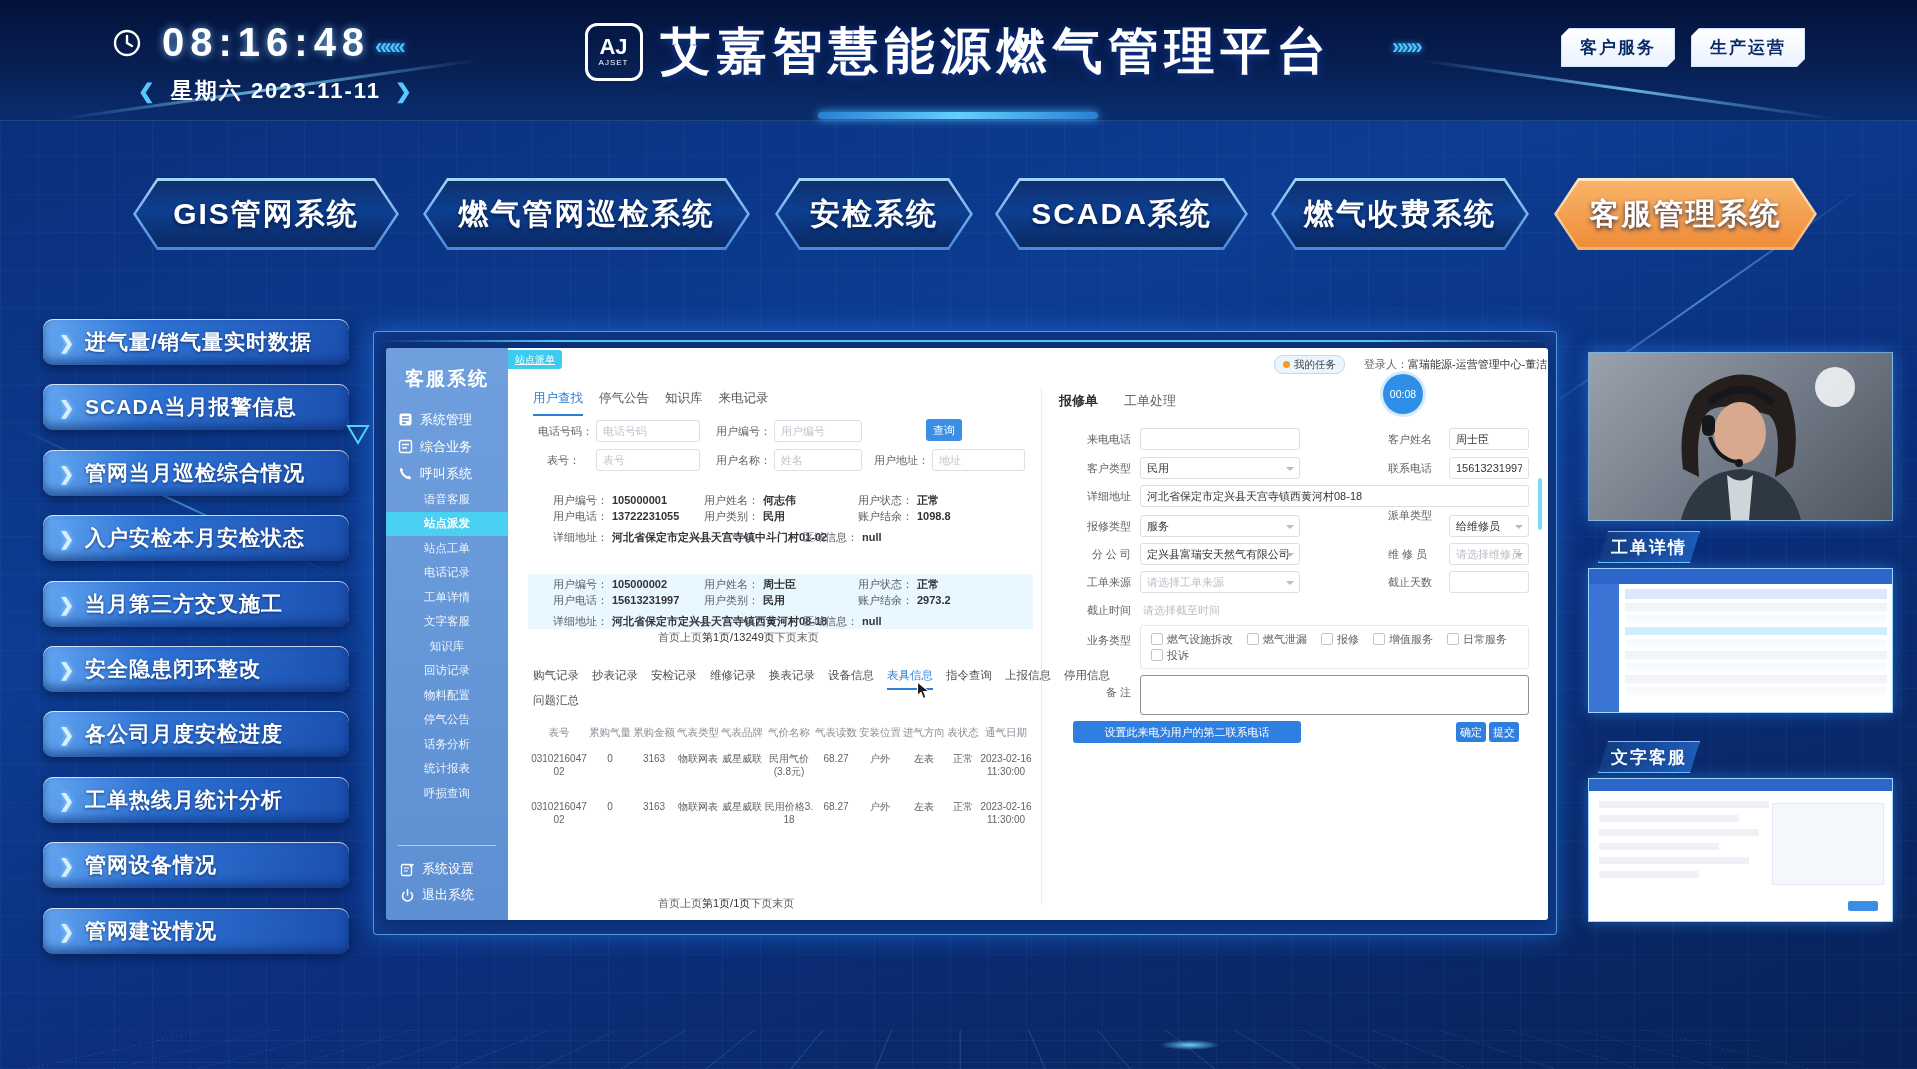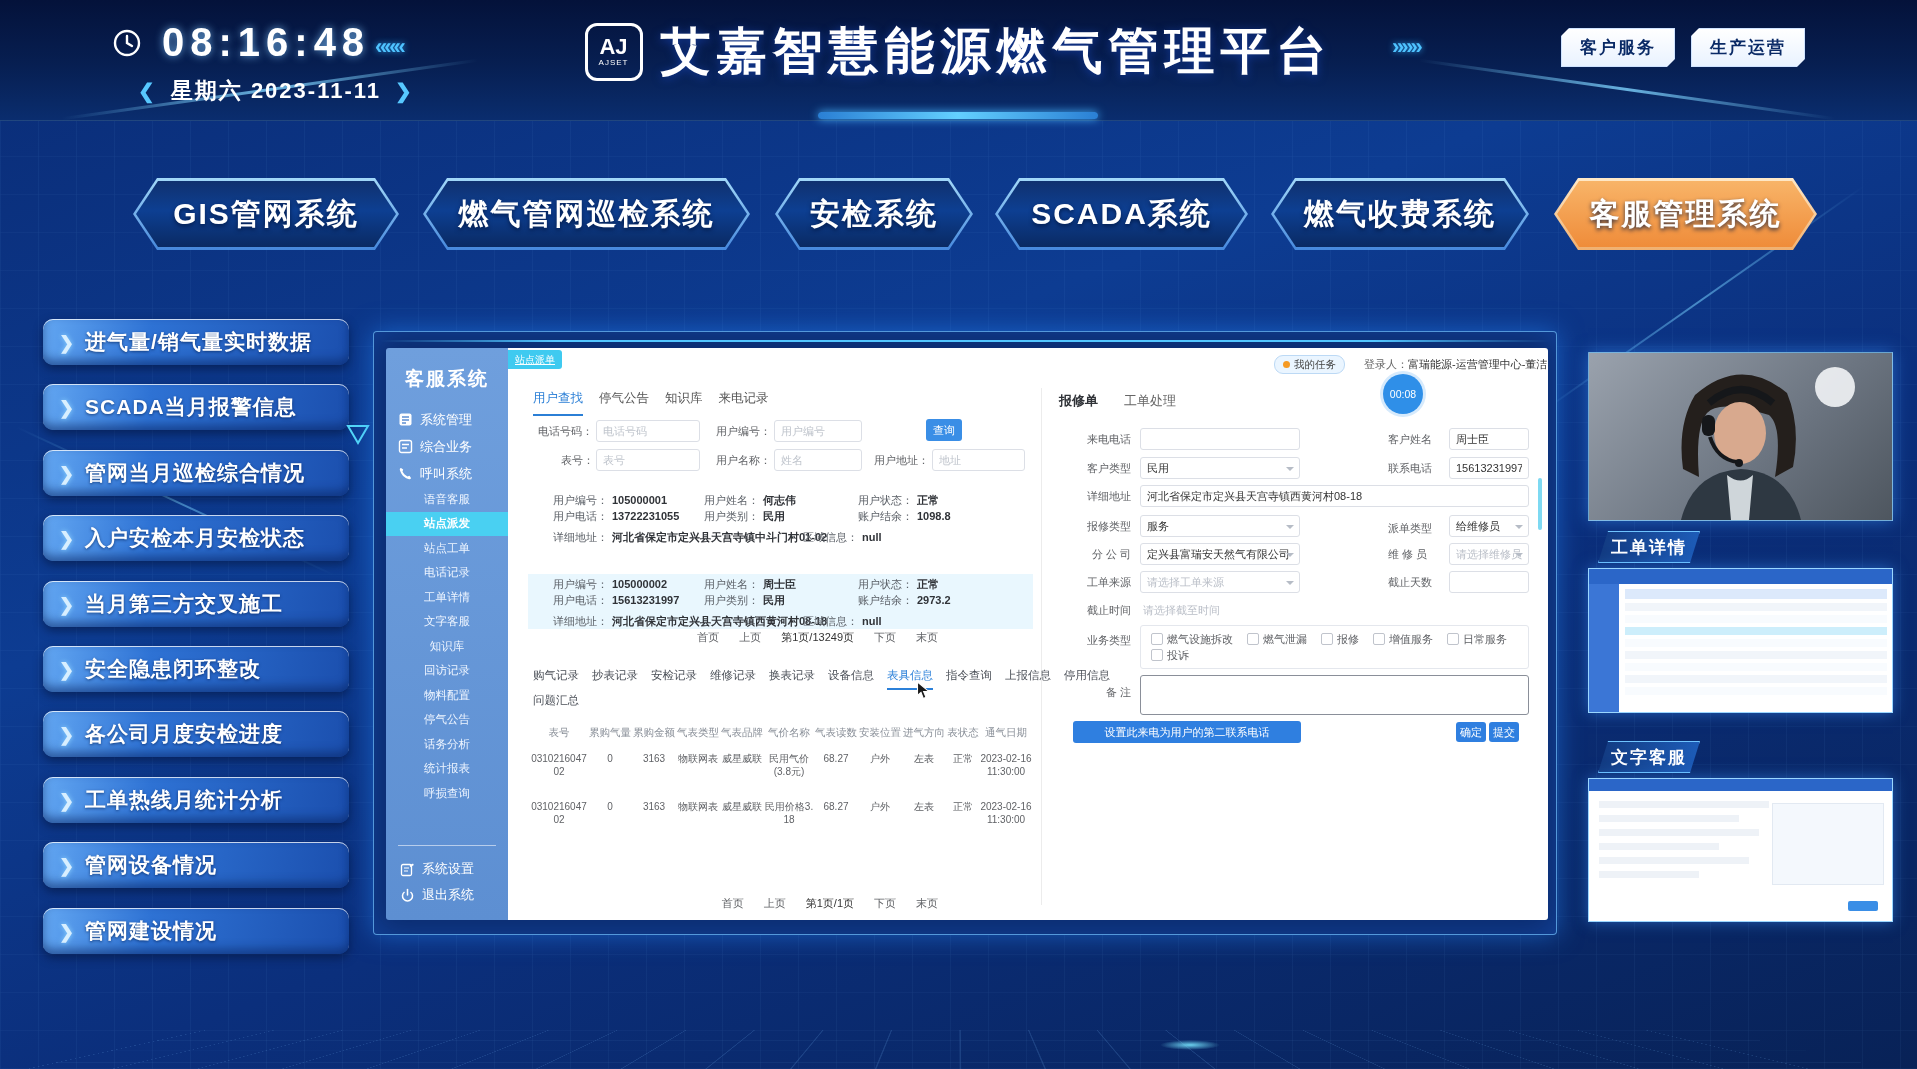--- a/index.html
+++ b/index.html
@@ -106,21 +106,21 @@
   .btn-q{position:absolute;left:418px;top:71px;width:36px;height:22px;background:#3a8ee6;color:#fff;font-size:11px;
     border-radius:3px;display:flex;align-items:center;justify-content:center;cursor:pointer;}
   
   .rec{position:absolute;left:20px;width:505px;height:55px;text-decoration:underline;}
   .rec.hl{background:#e9f7fe;}
   .kv{position:absolute;font-size:11px;white-space:nowrap;}
   .kv .k{color:#5a5f66;}
   .kv b{color:#303338;font-weight:bold;margin-left:4px;}
   .c1{left:25px;}.c2{left:176px;}.c3{left:330px;}.cr{left:275px;}
   .r1{top:3px;}.r2{top:19px;}.r3{top:40px;}
-  .pag{position:absolute;left:150px;width:280px;display:flex;justify-content:flex-end;gap:20px;font-size:11px;color:#606266;}
+  .pag{position:absolute;left:150px;width:280px;display:flex;justify-content:flex-start;gap:0;font-size:11px;color:#606266;}
   .pag span{cursor:pointer;}
   .pag .cur{color:#333;cursor:default;}
   
   .dtabs{position:absolute;left:25px;top:320px;display:flex;gap:13px;font-size:11.5px;color:#4a4f57;}
   .dt{cursor:pointer;padding-bottom:5px;}
   .dt.on{color:#2b80d9;border-bottom:2px solid #2b80d9;}
   .dtabs2{top:345px;}
   .tblrow{position:absolute;left:22px;display:flex;}
   .tblrow span{display:block;text-align:center;font-size:10px;line-height:1.3;word-break:break-all;}
   .th span{color:#8a9099;font-size:10.5px;}
@@ -353,21 +353,21 @@
         <span class="lk-tab">停气公告</span>
         <span class="lk-tab">知识库</span>
         <span class="lk-tab">来电记录</span>
       </div>
 
       <span class="lbl" style="left:25px;top:76px;width:60px;">电话号码：</span>
       <input class="ipt" style="left: 88px; top: 72px; width: 104px;" placeholder="电话号码">
       <span class="lbl" style="left:203px;top:76px;width:60px;">用户编号：</span>
       <input class="ipt" style="left: 266px; top: 72px; width: 88px;" placeholder="用户编号">
       <div class="btn-q">查询</div>
-      <span class="lbl" style="left:26px;top:105px;width:60px;">表号：</span>
+      <span class="lbl" style="left:12px;top:105px;width:60px;">表号：</span>
       <input class="ipt" style="left: 88px; top: 101px; width: 104px;" placeholder="表号">
       <span class="lbl" style="left:203px;top:105px;width:60px;">用户名称：</span>
       <input class="ipt" style="left: 266px; top: 101px; width: 88px;" placeholder="姓名">
       <span class="lbl" style="left:366px;top:105px;width:55px;">用户地址：</span>
       <input class="ipt" style="left: 424px; top: 101px; width: 93px;" placeholder="地址">
 
       <div class="scrollbar"></div>
 
       <div class="rec" style="top:142px;">
         <span class="kv c1 r1"><span class="k">用户编号：</span><b>105000001</b></span>
@@ -481,21 +481,21 @@
         <span class="wl" style="top:113px;">客户类型</span>
         <div class="sel" style="left:87px;top:109px;width:160px;">民用</div>
         <span class="wl2" style="left:335px;top:113px;">联系电话</span>
         <input class="ipt" style="left: 396px; top: 109px; width: 80px;" value="15613231997">
 
         <span class="wl" style="top:141px;">详细地址</span>
         <input class="ipt" style="left: 87px; top: 137px; width: 389px;" value="河北省保定市定兴县天宫寺镇西黄河村08-18">
 
         <span class="wl" style="top:171px;">报修类型</span>
         <div class="sel" style="left:87px;top:167px;width:160px;">服务</div>
-        <span class="wl2" style="left:335px;top:173px;font-family:Liberation Serif, serif;">派单类型</span>
+        <span class="wl2" style="left:335px;top:160px;font-family:Liberation Serif, serif;">派单类型</span>
         <div class="sel" style="left:396px;top:167px;width:80px;">给维修员</div>
 
         <span class="wl" style="top:199px;">分 公 司</span>
         <div class="sel" style="left:87px;top:195px;width:160px;">定兴县富瑞安天然气有限公司</div>
         <span class="wl2" style="left:335px;top:199px;">维 修 员</span>
         <div class="sel ph" style="left:396px;top:195px;width:80px;">请选择维修员</div>
 
         <span class="wl" style="top:227px;">工单来源</span>
         <div class="sel ph" style="left:87px;top:223px;width:160px;">请选择工单来源</div>
         <span class="wl2" style="left:335px;top:227px;">截止天数</span>

